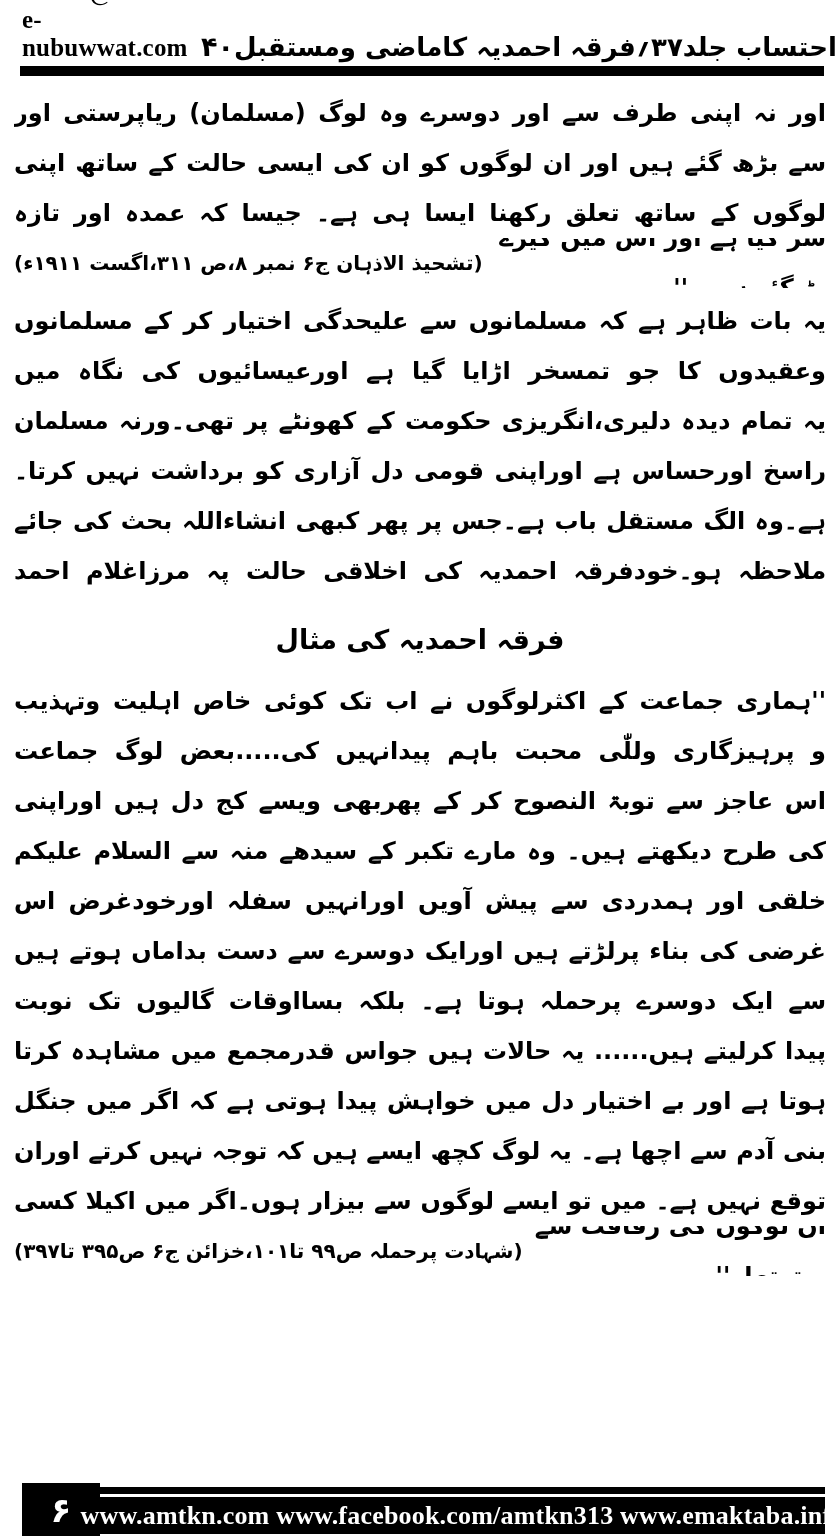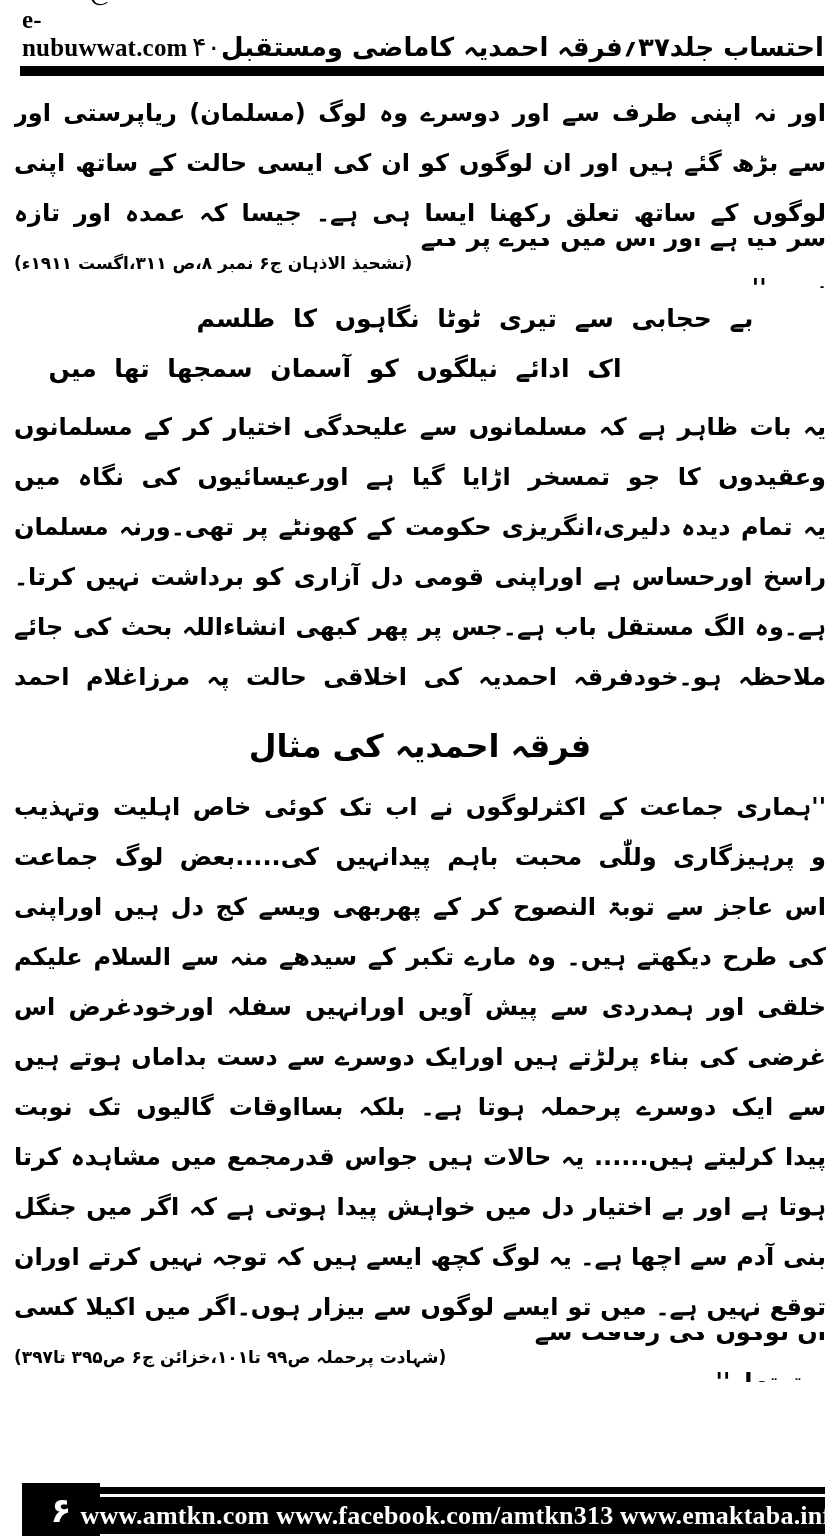--- a/index.html
+++ b/index.html
@@ -15,48 +15,48 @@
   
   .header {
     display: flex; justify-content: space-between; align-items: flex-end;
     padding: 16px 18px 0 22px; height: 62px;
   }
   .header-email {
     font-family: "Liberation Serif", serif;
     font-weight: bold; font-size: 25px; letter-spacing: 0.2px;
     direction: ltr;
   }
-  .header-num { font-weight: normal; font-size: 27px; direction: rtl; }
+  .header-num { font-weight: bold; font-size: 27px; direction: rtl; margin-left: 9px; }
   .header-title { font-weight: bold; font-size: 26px; direction: rtl; white-space: nowrap; }
   .rule { height: 10px; background: #000; margin: 4px 16px 0 20px; }
 
   
   .content {
     direction: rtl; padding: 12px 14px 0 14px;
     font-weight: bold; font-size: 24px; color: #000;
   }
   .bline {
     height: 50px; line-height: 50px; overflow: hidden;
     text-align: justify; text-align-last: justify;
   }
   .split {
     height: 50px; line-height: 50px; overflow: hidden;
     display: flex; justify-content: space-between; align-items: center;
   }
   .split .tail { font-size: 24px; }
-  .split .cite { font-size: 17px; white-space: nowrap; }
+  .split .cite { font-size: 20px; white-space: nowrap; }
   .poem { height: 50px; line-height: 50px; text-align: center; word-spacing: 9px; font-size: 25px; overflow: hidden; }
   .poem.shift-right { transform: translateX(55px); }
   .poem.shift-left  { transform: translateX(-85px); }
   .poem-block { margin-top: 6px; }
   .para { margin-top: 8px; }
   .verse-line { margin-top: 14px; }
   .heading {
     margin-top: 8px; height: 72px; line-height: 72px;
-    text-align: center; font-size: 32px; font-weight: bold; overflow: hidden;
+    text-align: center; font-size: 27px; font-weight: bold; overflow: hidden;
   }
 
   
   .footer { position: absolute; left: 0; right: 0; bottom: 0; height: 58px; }
   .footer-pagebox {
     position: absolute; left: 22px; bottom: 4px;
     width: 78px; height: 53px; background: #000;
     color: #fff; display: flex; align-items: center; justify-content: center;
     font-size: 34px; font-weight: bold;
   }
@@ -87,24 +87,20 @@
   <div class="content">
 
     <div class="bline">اور نہ اپنی طرف سے اور دوسرے وہ لوگ (مسلمان) ریاپرستی اور طرح طرح کی خرابیوں میں حد</div>
     <div class="bline">سے بڑھ گئے ہیں اور ان لوگوں کو ان کی ایسی حالت کے ساتھ اپنی جماعت کے ساتھ ملانا، ان</div>
     <div class="bline">لوگوں کے ساتھ تعلق رکھنا ایسا ہی ہے۔ جیسا کہ عمدہ اور تازہ دودھ میں بگڑ ہوا دودھ ڈال دیں۔ جو</div>
     <div class="split">
       <span class="tail">سڑ گیا ہے اور اس میں کیڑے پڑ گئے ہیں۔''</span>
       <span class="cite">(تشحیذ الاذہان ج۶ نمبر ۸،ص ۳۱۱،اگست ۱۹۱۱ء)</span>
     </div>
 
-    <div class="poem-block">
-      <div class="poem shift-right">بے حجابی سے تیری ٹوٹا نگاہوں کا طلسم</div>
-      <div class="poem shift-left">اک ادائے نیلگوں کو آسمان سمجھا تھا میں</div>
-    </div>
 
     <div class="para">
       <div class="bline">یہ بات ظاہر ہے کہ مسلمانوں سے علیحدگی اختیار کر کے مسلمانوں کے مذہب اورقوم</div>
       <div class="bline">وعقیدوں کا جو تمسخر اڑایا گیا ہے اورعیسائیوں کی نگاہ میں مسلمانوں کو بدنام کیا وہ بالکل عیاں ہے۔</div>
       <div class="bline">یہ تمام دیدہ دلیری،انگریزی حکومت کے کھونٹے پر تھی۔ورنہ مسلمان اپنی مذہبی عقیدوں میں بہت</div>
       <div class="bline">راسخ اورحساس ہے اوراپنی قومی دل آزاری کو برداشت نہیں کرتا۔فرقہ احمدیہ کی جواخلاقی حالت</div>
       <div class="bline">ہے۔وہ الگ مستقل باب ہے۔جس پر پھر کبھی انشاءاللہ بحث کی جائے گی۔فی الحال صرف نمونہ</div>
       <div class="bline">ملاحظہ ہو۔خودفرقہ احمدیہ کی اخلاقی حالت پہ مرزاغلام احمد قادیانی کیاتبصرہ کرتے ہیں۔</div>
     </div>
 

